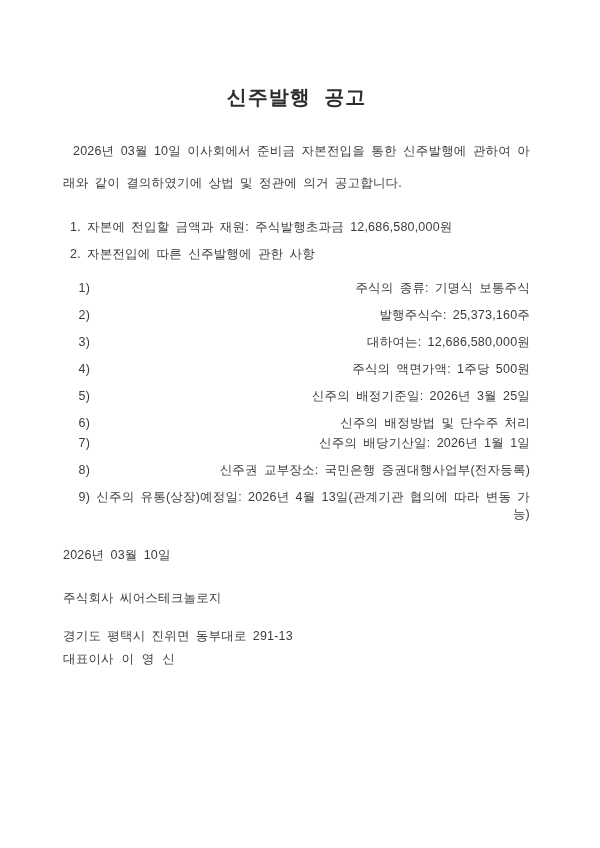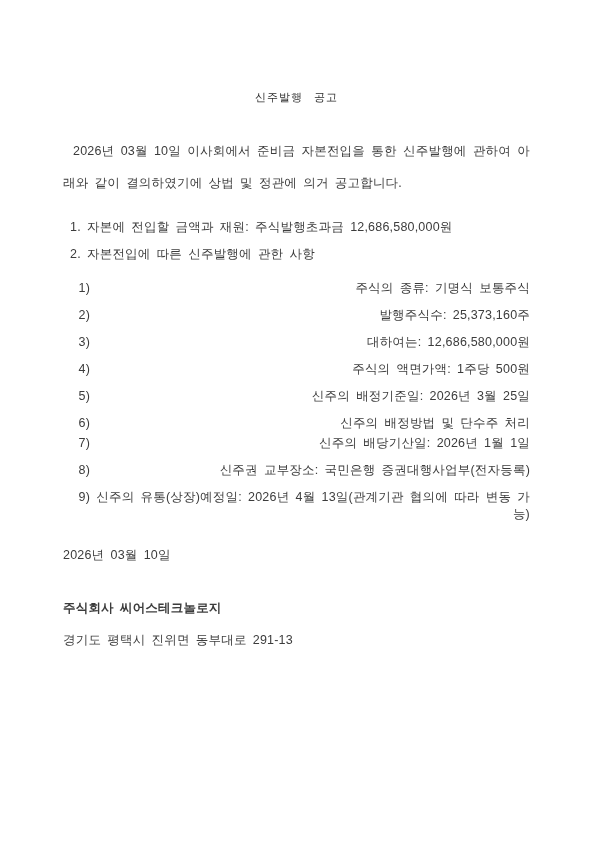--- a/index.html
+++ b/index.html
@@ -11,22 +11,22 @@
     padding:86px 70px 0 63px;
     font-family:"Liberation Sans", sans-serif;
     color:#3c3c3c;
     font-size:12.5px;
     letter-spacing:0.2px;
     word-spacing:2.5px;
     overflow:hidden;
   }
   .doc-title{
     text-align:center;
-    font-weight:normal;
-    font-size:11px;
+    font-weight:bold;
+    font-size:20px;
     line-height:22px;
     color:#2d2d2d;
     letter-spacing:1px;
     word-spacing:7px;
   }
   .intro{
     margin-top:27px;
     line-height:32px;
     text-align:justify;
     text-indent:10px;
@@ -54,22 +54,22 @@
   .detail{
     margin-left:29px;
     margin-top:4px;
     margin-right:-8px;
     line-height:23px;
     text-align:justify;
   }
   .after-detail{margin-top:3px;}
   .footer-line{text-align:left;line-height:17px;}
   .footer-date{margin-top:24px;}
-  .footer-company{margin-top:36px;font-weight:bold;}
-  .footer-address{margin-top:15px;}
+  .footer-company{margin-top:26px;}
+  .footer-address{margin-top:21px;}
   .footer-ceo{margin-top:6px;word-spacing:4px;}
 </style>
 </head>
 <body>
 
 <div class="page">
 
   <div class="doc-title">신주발행 공고</div>
 
   <div class="intro">2026년 03월 10일 이사회에서 준비금 자본전입을 통한 신주발행에 관하여 아래와 같이 결의하였기에 상법 및 정관에 의거 공고합니다.</div>
@@ -117,14 +117,15 @@
     <span class="text">신주권 교부장소: 국민은행 증권대행사업부(전자등록)</span>
   </div>
   <div class="subitem">
     <span class="num">9)</span>
     <span class="text">신주의 유통(상장)예정일: 2026년 4월 13일(관계기관 협의에 따라 변동 가능)</span>
   </div>
 
   <div class="footer-line footer-date">2026년 03월 10일</div>
   <div class="footer-line footer-company">주식회사 씨어스테크놀로지</div>
   <div class="footer-line footer-address">경기도 평택시 진위면 동부대로 291-13</div>
+  <div class="footer-line footer-ceo">대표이사 이 영 신</div>
 
 </div>
 
 </body></html>

